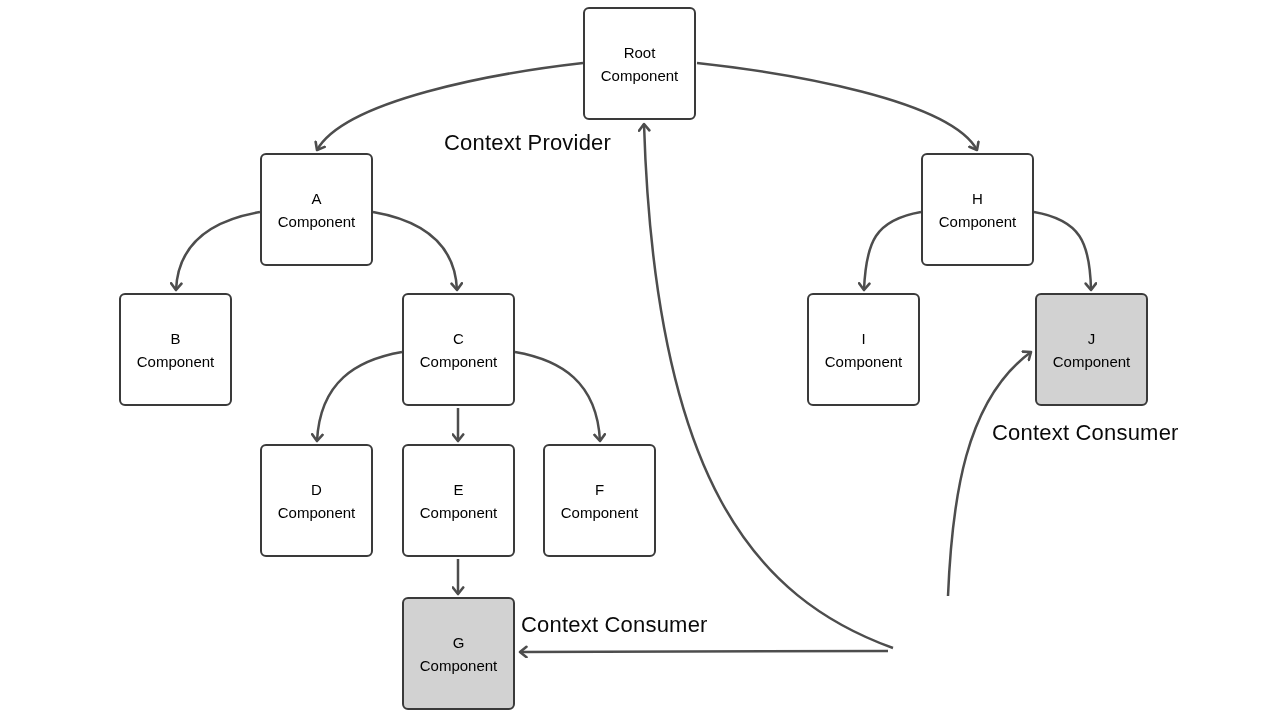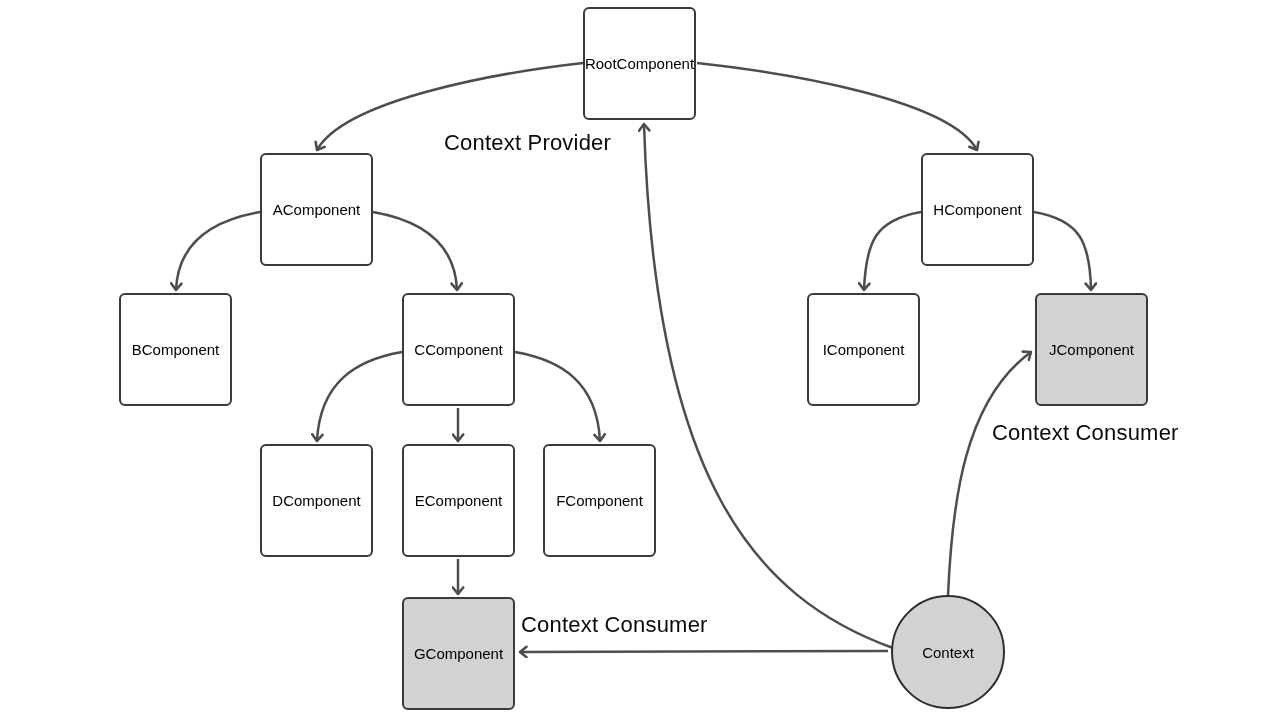--- a/index.html
+++ b/index.html
@@ -24,21 +24,21 @@
   }
   .node {
     position: absolute;
     width: 113px;
     height: 113px;
     background: #ffffff;
     border: 2px solid #3a3a3a;
     border-radius: 6px;
     box-sizing: border-box;
     display: flex;
-    flex-direction: row;
+    flex-direction: column;
     align-items: center;
     justify-content: center;
     text-align: center;
     font-size: 15px;
     line-height: 23px;
     color: #000000;
   }
   .node.consumer {
     background: #d2d2d2;
   }
@@ -140,21 +140,18 @@
   <div class="node" style="left:807px; top:293px;">
     <div>I</div>
     <div>Component</div>
   </div>
 
   <div class="node consumer" style="left:1035px; top:293px;">
     <div>J</div>
     <div>Component</div>
   </div>
 
-  <div class="context-circle" style="left:891px; top:595px;">
-    <div>Context</div>
-  </div>
 
   <div class="big-label" style="left:444px; top:130px;text-align:right;">Context Provider</div>
   <div class="big-label" style="left:521px; top:612px;">Context Consumer</div>
   <div class="big-label" style="left:992px; top:420px;">Context Consumer</div>
 
 </div>
 
 </body></html>

